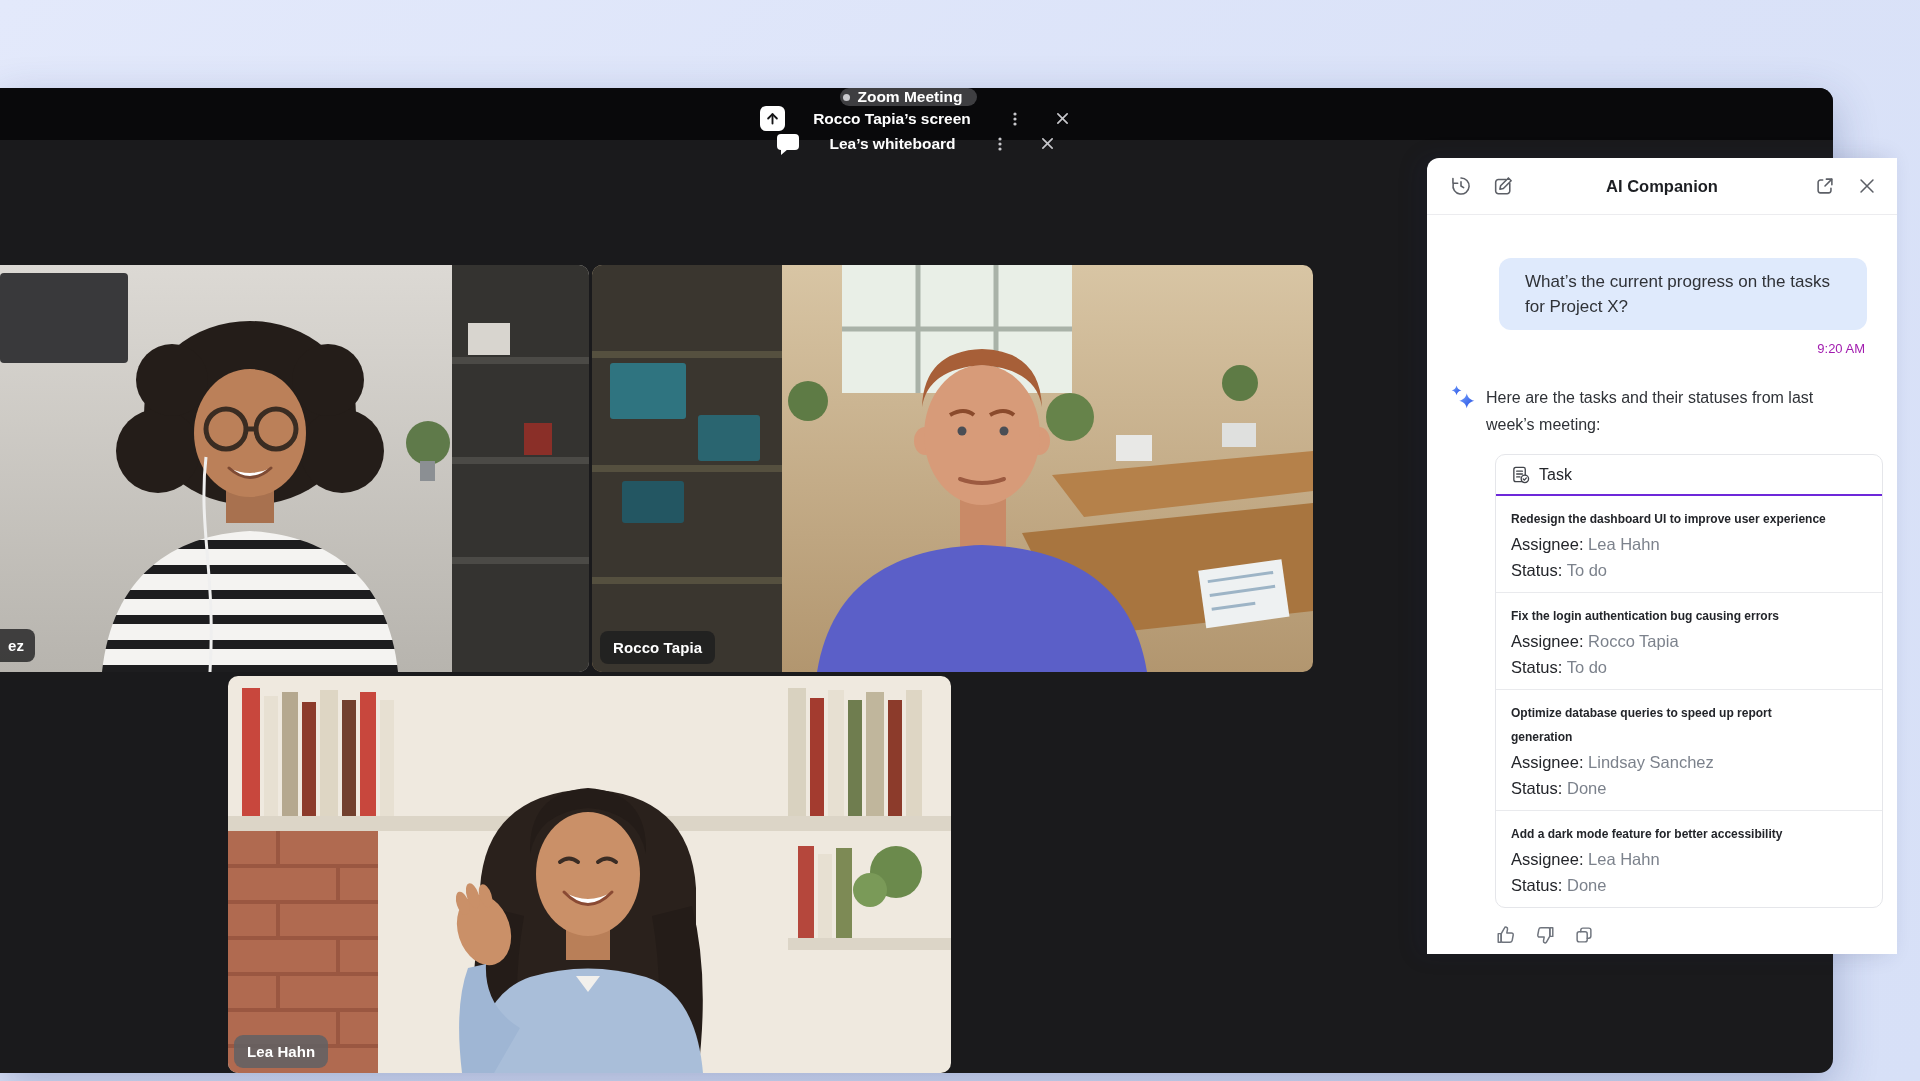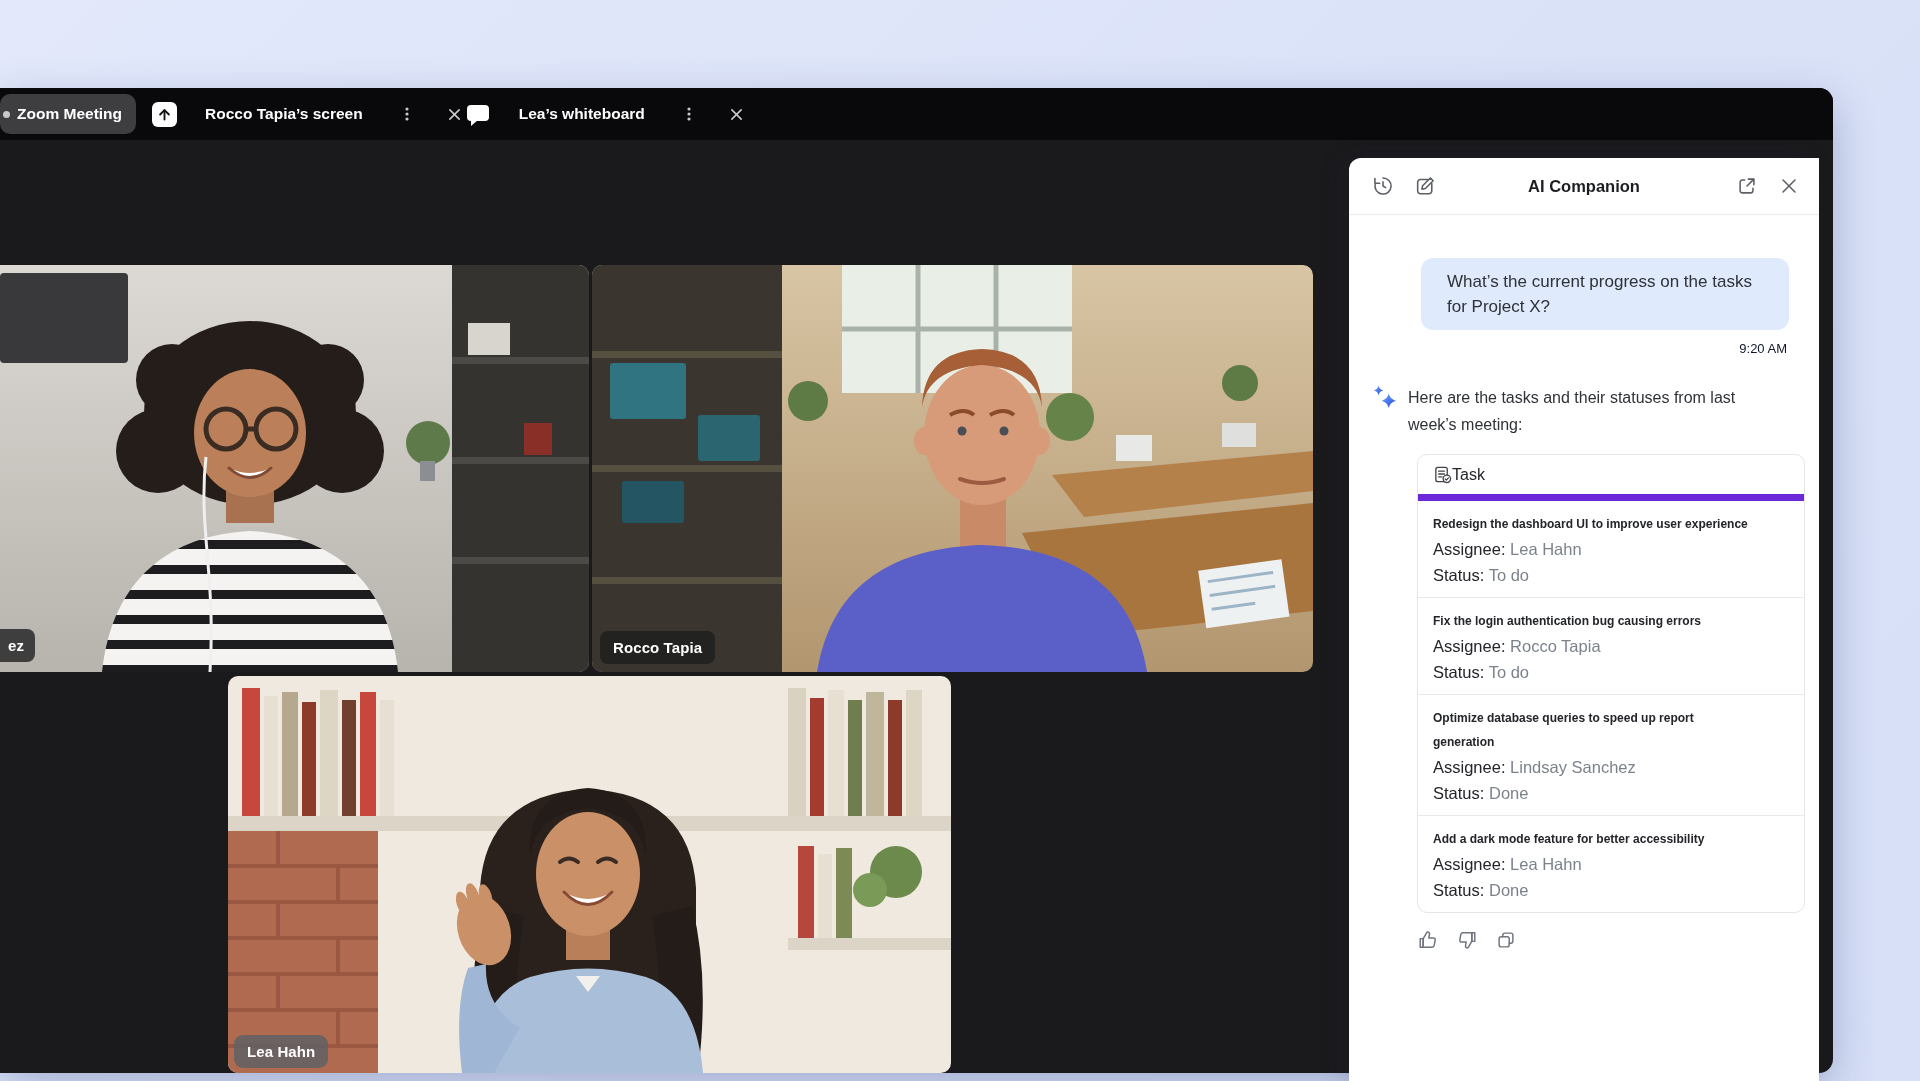--- a/index.html
+++ b/index.html
@@ -5,21 +5,21 @@
   * { box-sizing: border-box; margin: 0; padding: 0; }
   body { margin: 0; font-family: "Liberation Sans", "DejaVu Sans", sans-serif; }
   .page { position: relative; width: 1920px; height: 1081px; overflow: hidden;
           background: linear-gradient(135deg, #e3e9fb 0%, #dae2f8 55%, #d7e0f7 100%); }
 
   
   .app-window { position: absolute; left: 0; top: 88px; width: 1833px; height: 985px;
                 background: #1a1a1c; border-radius: 0 14px 14px 0;
                 box-shadow: 0 14px 44px rgba(40,60,120,.30); overflow: hidden; }
 
-  .tab-bar { height: 52px; background: #09090b; display: flex; align-items: center; }
+  .tab-bar { height: 52px; background: #09090b; display: flex; align-items: center; flex-direction: column; }
   .tab { display: flex; align-items: center; color: #fff; font-size: 15.5px; font-weight: 600;
          white-space: nowrap; cursor: default; }
   .tab.active { background: #3e3e41; height: 40px; border-radius: 10px;
                 padding: 0 14px 0 6px; margin-right: 16px; }
   .tab-dot { width: 7px; height: 7px; border-radius: 50%; background: #c9c9cd;
              margin: 0 7px 0 -3px; flex: none; }
   .tab.plain { margin-left: 0; gap: 28px; }
   .tab-icn { display: inline-flex; align-items: center; justify-content: center; flex: none; }
   .share-box { width: 25px; height: 25px; background: #fff; border-radius: 6px; }
   .tab-menu, .tab-x { display: inline-flex; align-items: center; justify-content: center;
@@ -32,46 +32,46 @@
   .tile2 { left: 592px; top: 177px; width: 721px; height: 407px; border-radius: 10px; }
   .tile3 { left: 228px; top: 588px; width: 723px; height: 397px; border-radius: 10px; }
 
   .name-tag { position: absolute; left: 8px; bottom: 8px; background: rgba(28,28,30,.78);
               color: #fff; font-size: 15px; font-weight: 600; line-height: 1;
               padding: 9px 13px; border-radius: 8px; letter-spacing: .1px; }
   .tile1 .name-tag { left: 0; bottom: 10px; border-radius: 0 8px 8px 0; padding: 9px 11px 9px 8px; }
   .tile3 .name-tag { left: 6px; bottom: 5px; background: rgba(96,96,100,.85); border-radius: 9px; }
 
   
-  .ai-panel { position: absolute; left: 1349px; top: 158px; width: 470px; height: 923px;
+  .ai-panel { position: absolute; left: 1427px; top: 158px; width: 470px; height: 796px;
               background: #fff; border-radius: 12px 0 0 0;
               box-shadow: -8px 0 22px rgba(30,40,80,.16); }
   .panel-header { position: relative; height: 57px; display: flex; align-items: center;
                   padding: 0 18px 0 22px; border-bottom: 1px solid #ececef; }
   .hdr-left { display: flex; gap: 18px; }
   .hdr-right { display: flex; gap: 18px; margin-left: auto; }
   .icon-btn { width: 24px; height: 24px; color: #5c5f66; display: inline-flex;
               align-items: center; justify-content: center; cursor: pointer; background: none; border: none; }
   .panel-title { position: absolute; left: 50%; transform: translateX(-50%);
                  font-size: 16.5px; font-weight: 700; color: #1c1e22; }
 
   .chat { padding: 0 14px 0 22px; }
   .user-bubble { margin: 43px 16px 0 auto; width: 368px; background: #dfeafc;
                  border-radius: 12px; padding: 11px 26px; font-size: 17px; line-height: 25px;
                  color: #2f3237; }
-  .timestamp { text-align: right; margin: 11px 18px 0 0; font-size: 13px; color: #0f172a; }
+  .timestamp { text-align: right; margin: 11px 18px 0 0; font-size: 13px; color: #a21caf; }
 
   .ai-row { display: flex; margin-top: 26px; gap: 9px; }
   .sparkle { width: 28px; height: 28px; flex: none; margin-top: 2px; }
   .ai-text { font-size: 16px; line-height: 27px; color: #2f3237; max-width: 355px; padding-top: 2px; }
 
   .task-card { margin: 16px 0 0 46px; width: 388px; border: 1px solid #e5e6ea;
                border-radius: 10px; background: #fff; }
-  .card-header { display: flex; align-items: center; padding: 10px 15px;
-                 border-bottom: 7px solid #6d28d9; font-size: 16px; color: #24262b; }
+  .card-header { display: flex; align-items: center; gap: 9px; padding: 10px 15px;
+                 border-bottom: 2px solid #6d28d9; font-size: 16px; color: #24262b; }
   .task { padding: 11px 15px 9px; border-bottom: 1px solid #e9eaed; }
   .task:last-child { border-bottom: none; }
   .task-title { font-weight: 700; font-size: 12px; line-height: 24px; color: #23252a;
                 max-width: 322px; }
   .task-meta { font-size: 16.5px; line-height: 26px; color: #23252a; }
   .task-meta:first-of-type { margin-top: 5px; }
   .task-meta .value { color: #7c828c; }
 
   .feedback { display: flex; gap: 15px; margin: 16px 0 0 46px; }
   .fb-btn { width: 24px; height: 24px; color: #6f747d; background: none; border: none;

